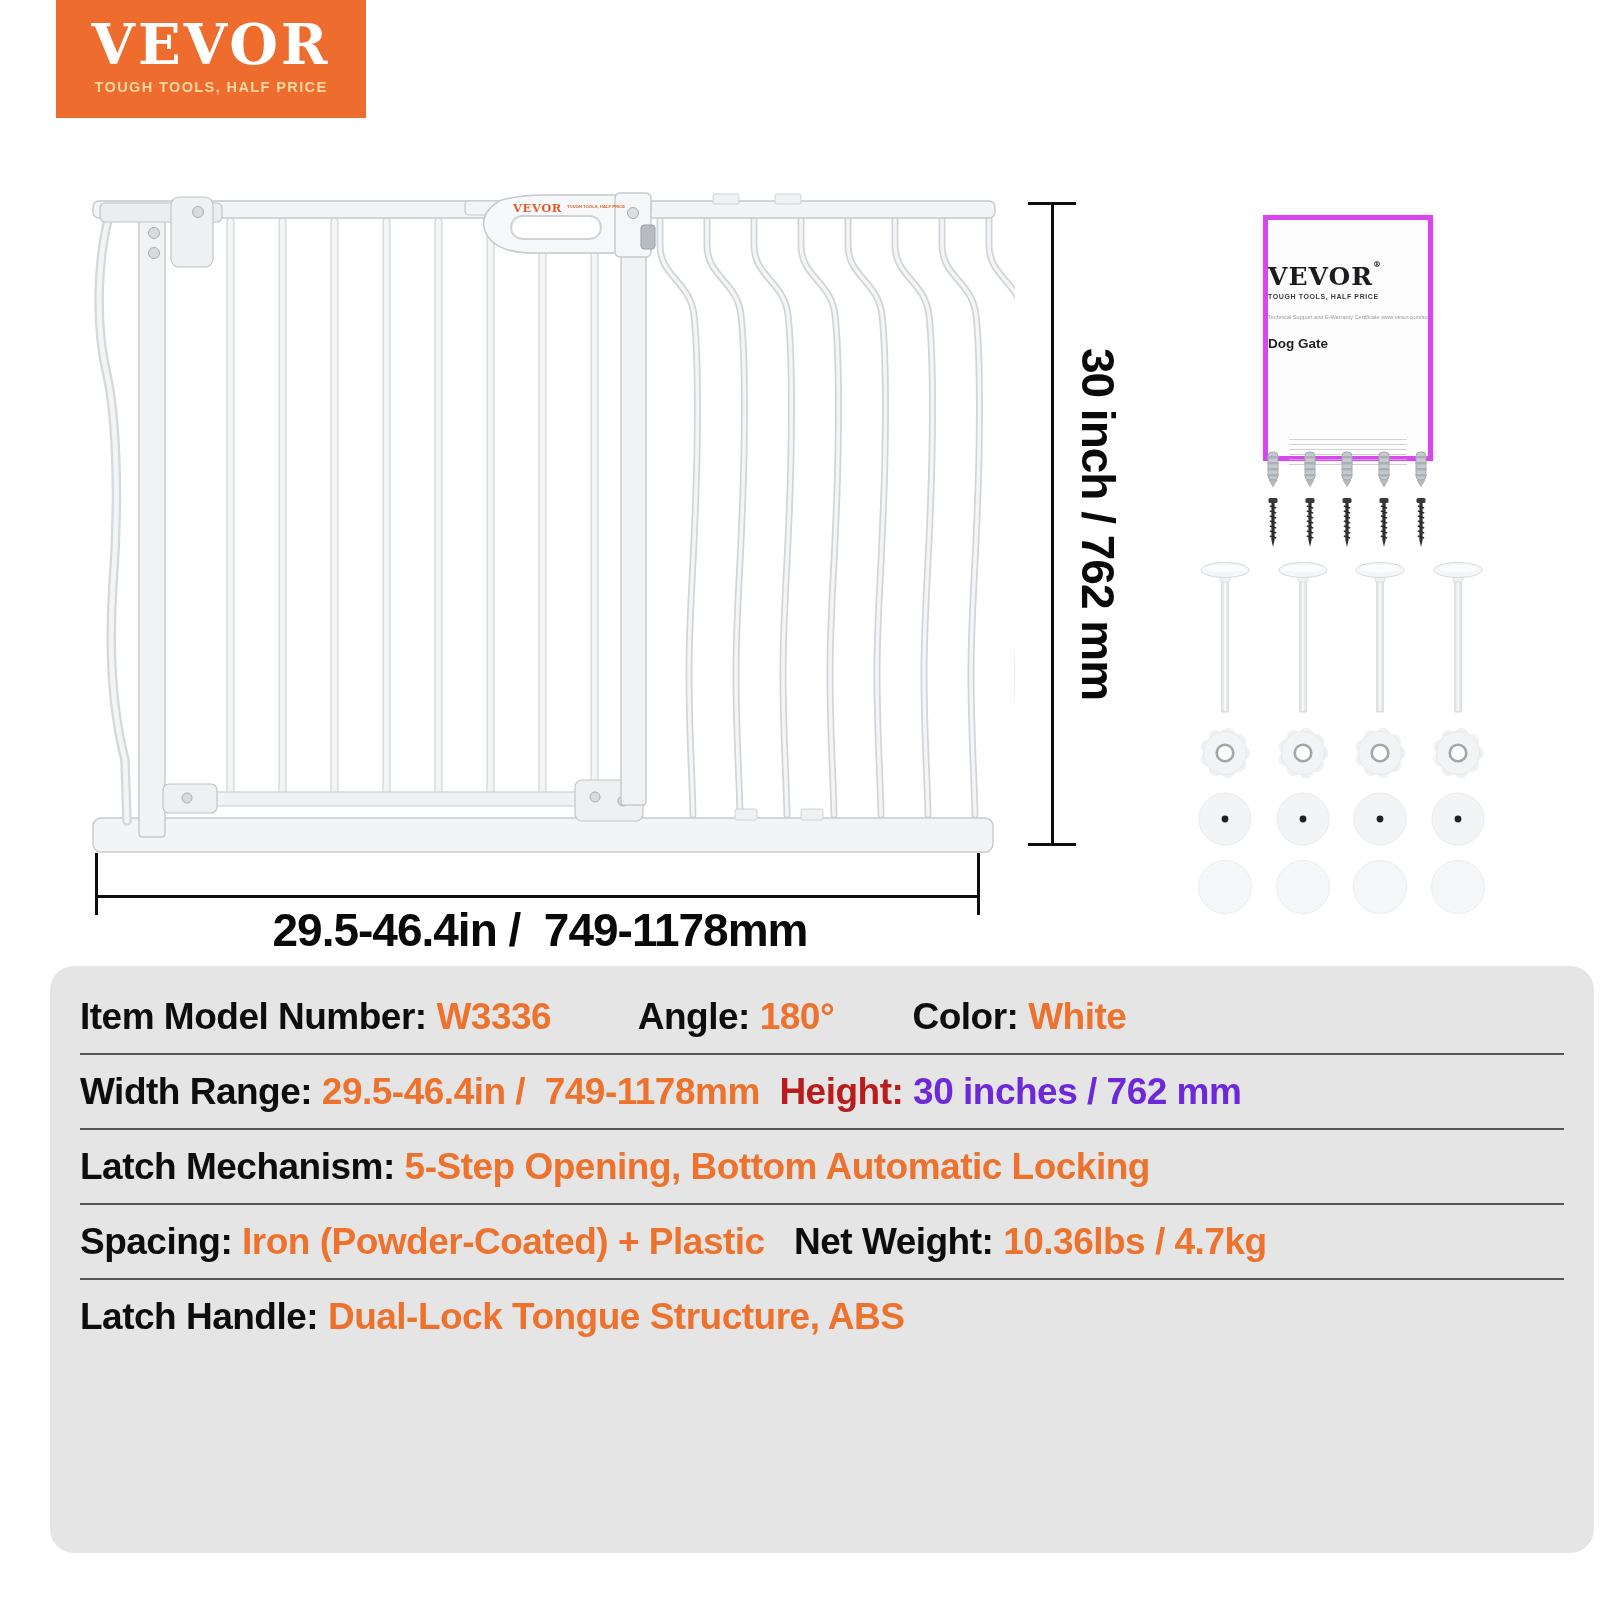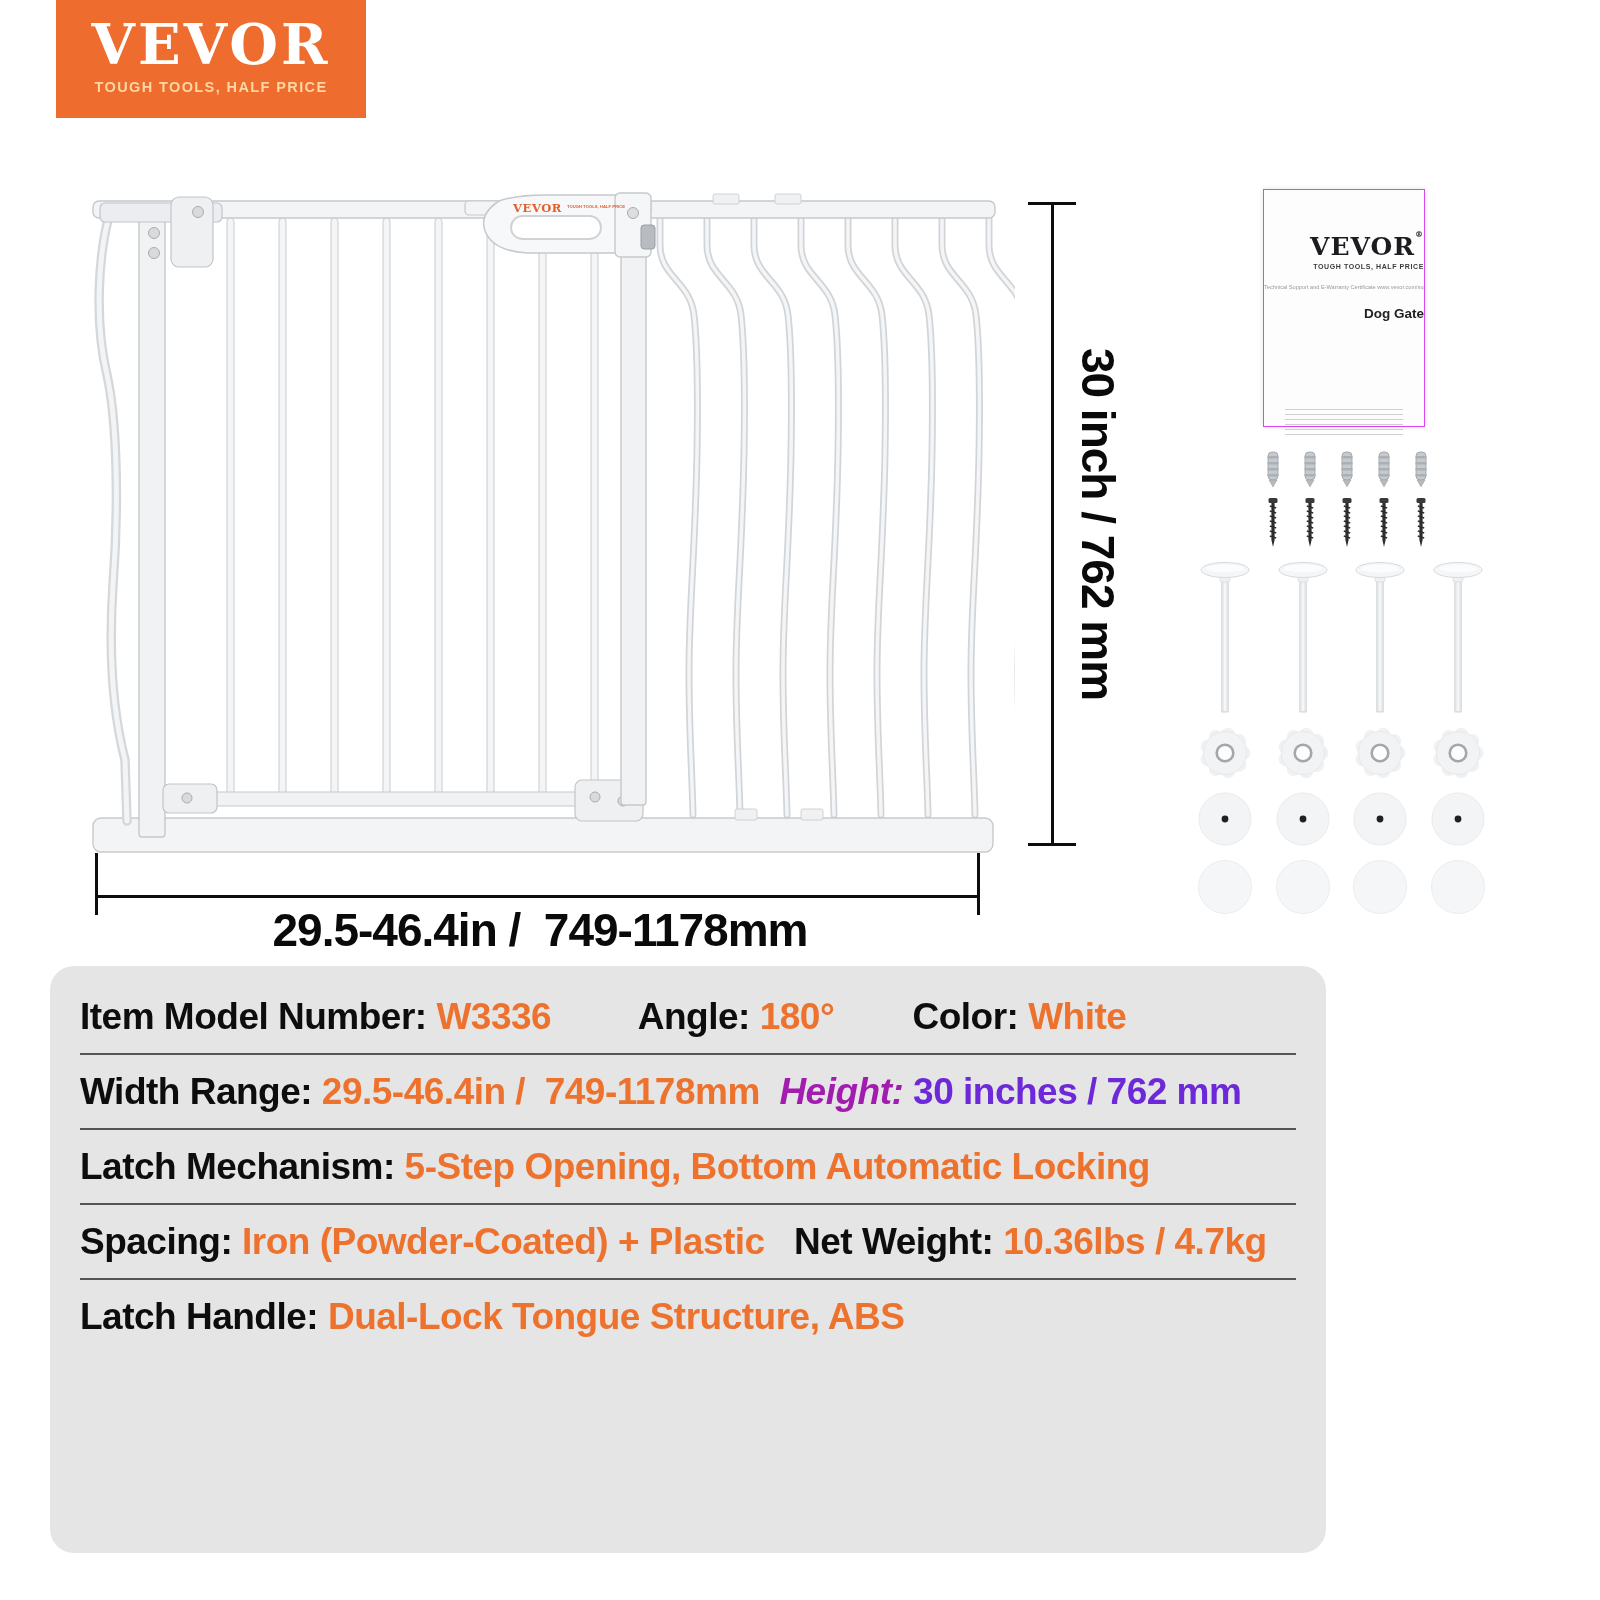--- a/index.html
+++ b/index.html
@@ -9,32 +9,32 @@
   .logo{position:absolute;left:56px;top:0;width:310px;height:118px;text-align:center;}
   .logo .brand{font-family:"DejaVu Serif","Liberation Serif",serif;font-weight:bold;
                font-size:56px;letter-spacing:3px;line-height:1;margin-top:16px;}
   .logo .tag{font-size:14.5px;font-weight:bold;letter-spacing:1.4px;margin-top:7px;}
   
   .dim-line{position:absolute;background:#0d0d0d;}
   .dim-label{position:absolute;font-weight:bold;color:#0a0a0a;font-size:46px;
              letter-spacing:-1px;text-align:center;white-space:pre;}
   .dim-label.v{transform:rotate(90deg);}
   
-  .manual{position:absolute;left:1263px;top:189px;width:160px;height:236px;background:#fdfdfd;
-          box-shadow:0 0 6px rgba(0,0,0,.10);border:1px solid #d946ef;text-align:right;}
+  .manual{position:absolute;left:1263px;top:215px;width:160px;height:236px;background:#fdfdfd;
+          box-shadow:0 0 6px rgba(0,0,0,.10);border:5px solid #d946ef;text-align:left;}
   .manual .mbrand{font-family:"DejaVu Serif","Liberation Serif",serif;font-weight:bold;
                   font-size:25px;color:#1b1b20;letter-spacing:1px;margin-top:40px;line-height:1;}
   .manual .mbrand sup{font-size:8px;vertical-align:18px;}
   .manual .mtag{font-size:7px;font-weight:bold;color:#3a3a3a;letter-spacing:.6px;margin-top:4px;}
   .manual .msupport{font-size:5.6px;color:#999;margin-top:14px;white-space:nowrap;overflow:hidden;}
   .manual .mtitle{font-size:13.5px;font-weight:bold;color:#222;margin-top:16px;}
   .manual .fineprint{width:118px;height:26px;margin:88px auto 0;
        background:repeating-linear-gradient(to bottom,#c2c2c2 0 1px,transparent 1px 5px);opacity:.75;}
   
-  .spec-table{position:absolute;left:50px;top:966px;width:1276px;height:587px;
+  .spec-table{position:absolute;left:50px;top:966px;width:1544px;height:587px;
               border-radius:24px;box-sizing:border-box;padding:14px 30px 0;}
   .spec-row{height:73px;line-height:73px;font-size:37px;font-weight:bold;letter-spacing:-0.5px;
             white-space:pre;overflow:visible;}
   .spec-row:not(:last-child){border-bottom:2px solid rgba(45,45,45,.78);}
   .spec-row .label{}
   .spec-row .value{}
 </style>
 </head>
 <body>
 
@@ -311,19 +311,19 @@
     <g id="hw-cups2">
         <circle cx="45" cy="447" r="26.5" fill="#f5f6f7" stroke="#ecedef" stroke-width="1"></circle>
         <circle cx="123" cy="447" r="26.5" fill="#f5f6f7" stroke="#ecedef" stroke-width="1"></circle>
         <circle cx="200" cy="447" r="26.5" fill="#f5f6f7" stroke="#ecedef" stroke-width="1"></circle>
         <circle cx="278" cy="447" r="26.5" fill="#f5f6f7" stroke="#ecedef" stroke-width="1"></circle>
       </g>
   </svg>
 
   <div class="spec-table" id="spec-table" style="background: rgb(230, 229, 229);">
       <div class="spec-row"><span class="label" style="color: rgb(13, 13, 13);">Item Model Number: </span><span class="value" style="color: rgb(237, 114, 45);">W3336</span><span class="label" style="color: rgb(13, 13, 13);">         Angle: </span><span class="value" style="color: rgb(237, 114, 45);">180°</span><span class="label" style="color: rgb(13, 13, 13);">        Color: </span><span class="value" style="color: rgb(237, 114, 45);">White</span></div>
-      <div class="spec-row"><span class="label" style="color: rgb(13, 13, 13);">Width Range: </span><span class="value" style="color: rgb(237, 114, 45);">29.5-46.4in /  749-1178mm</span><span class="label" style="color: #a21caf; font-style: italic;">  Height: </span><span class="value" style="color: #6d28d9;">30 inches / 762 mm</span></div>
+      <div class="spec-row"><span class="label" style="color: rgb(13, 13, 13);">Width Range: </span><span class="value" style="color: rgb(237, 114, 45);">29.5-46.4in /  749-1178mm</span><span class="label" style="color: #b91c1c;">  Height: </span><span class="value" style="color: #6d28d9;">30 inches / 762 mm</span></div>
       <div class="spec-row"><span class="label" style="color: rgb(13, 13, 13);">Latch Mechanism: </span><span class="value" style="color: rgb(237, 114, 45);">5-Step Opening, Bottom Automatic Locking</span></div>
       <div class="spec-row"><span class="label" style="color: rgb(13, 13, 13);">Spacing: </span><span class="value" style="color: rgb(237, 114, 45);">Iron (Powder-Coated) + Plastic</span><span class="label" style="color: rgb(13, 13, 13);">   Net Weight: </span><span class="value" style="color: rgb(237, 114, 45);">10.36lbs / 4.7kg</span></div>
       <div class="spec-row"><span class="label" style="color: rgb(13, 13, 13);">Latch Handle: </span><span class="value" style="color: rgb(237, 114, 45);">Dual-Lock Tongue Structure, ABS</span></div>
     </div>
 
 </div>
 
 </body></html>

